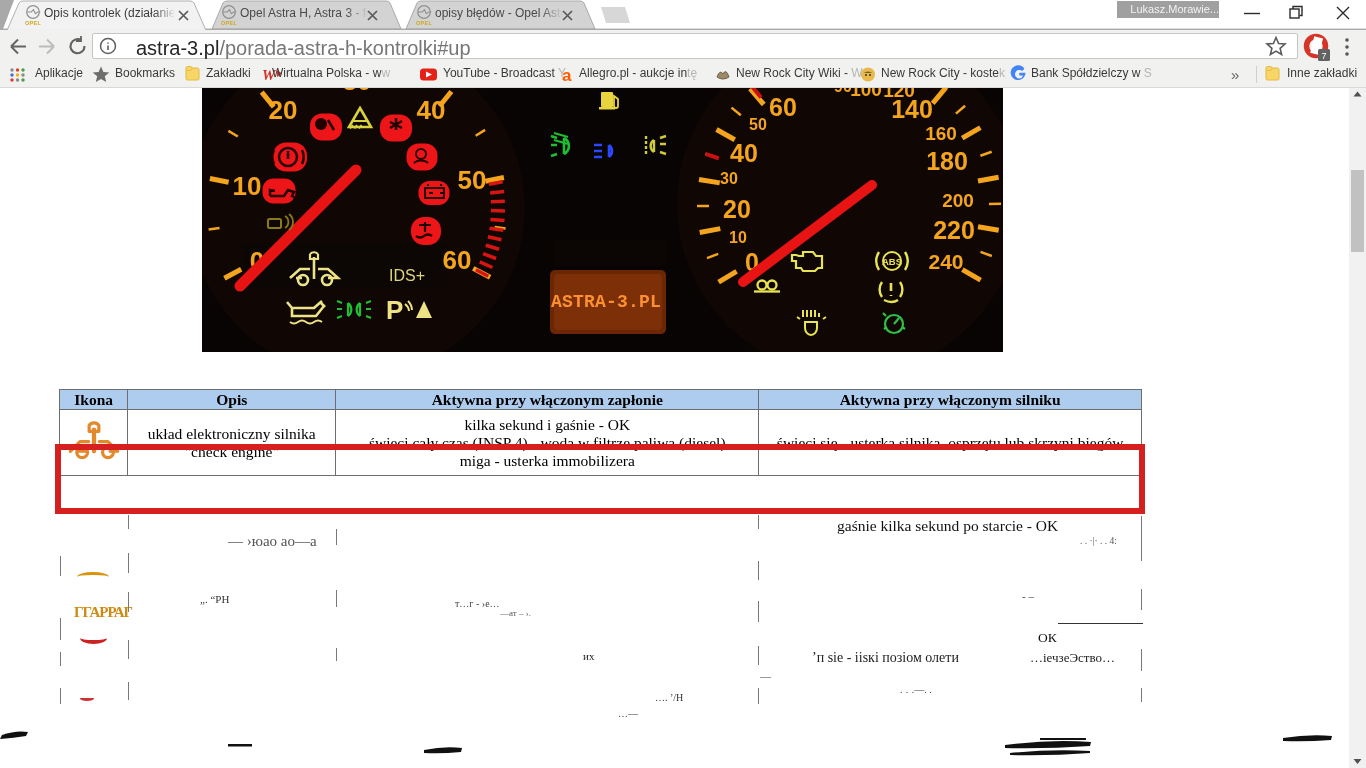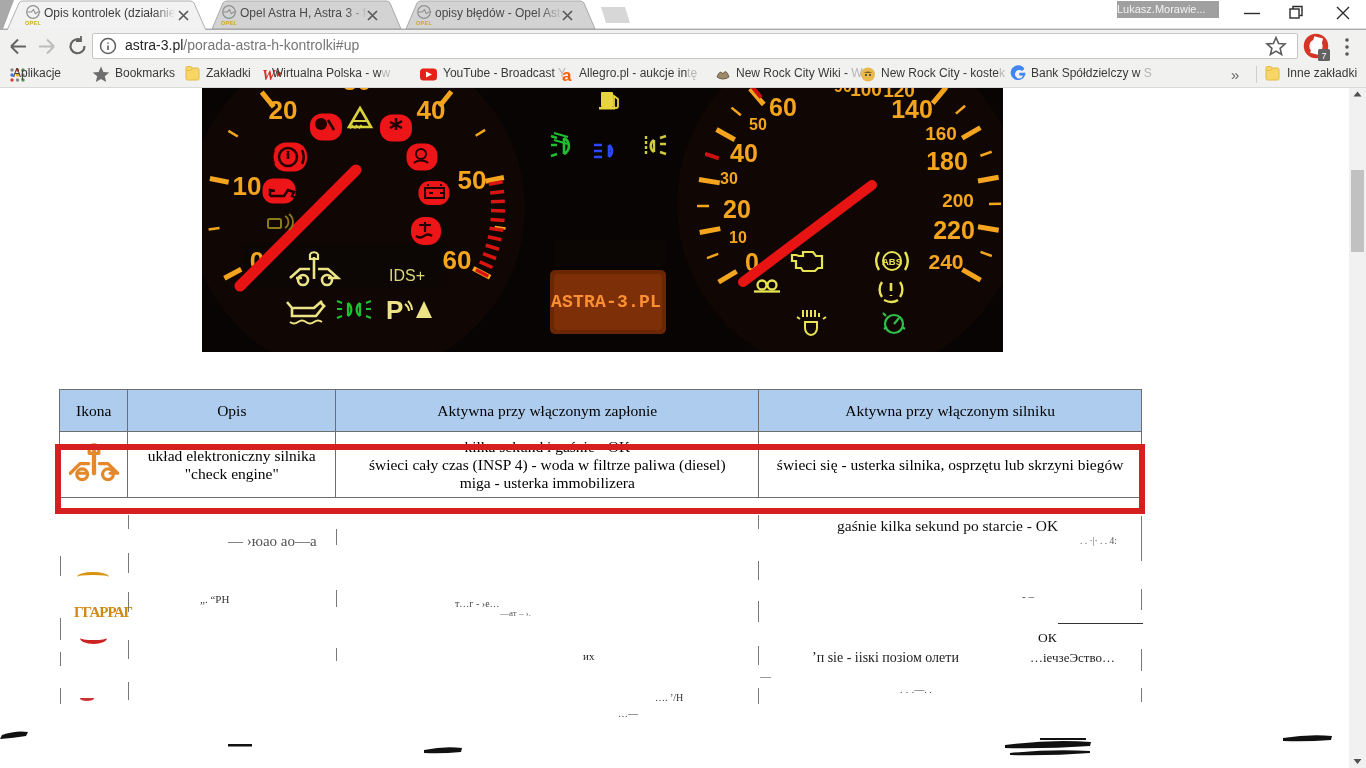--- a/index.html
+++ b/index.html
@@ -49,21 +49,21 @@
 <div style="position:absolute;left:154px;top:5px;width:22px;height:20px;background:linear-gradient(90deg,rgba(241,242,241,0),#f1f2f1)"></div>
 <div style="position:absolute;left:346px;top:5px;width:22px;height:20px;background:linear-gradient(90deg,rgba(210,211,210,0),#d2d3d2)"></div>
 <div style="position:absolute;left:541px;top:5px;width:22px;height:20px;background:linear-gradient(90deg,rgba(210,211,210,0),#d2d3d2)"></div>
 <svg width="1366" height="30" style="position:absolute;left:0;top:0">
 <g stroke="#5a5a5a" stroke-width="1.7">
         <path d="M179 11 l9 9 m0 -9 l-9 9"></path>
         <path d="M368 11 l9 9 m0 -9 l-9 9"></path>
         <path d="M563 11 l9 9 m0 -9 l-9 9"></path>
       </g>
 </svg>
-<div style="position:absolute;left:1117px;top:1px;width:102px;height:17px;background:#a0a0a0;color:#f2f2f2;font-size:11px;text-align:left;line-height:17px">Lukasz.Morawie...</div>
+<div style="position:absolute;left:1117px;top:1px;width:102px;height:17px;background:#a0a0a0;color:#f2f2f2;font-size:11px;text-align:right;line-height:17px">Lukasz.Morawie...</div>
 <svg width="1366" height="30" style="position:absolute;left:0;top:0">
 <g stroke="#2b2b2b" stroke-width="1.4" fill="none">
 <path d="M1244 13.5 h16"></path>
 <rect x="1290" y="9" width="9" height="9"></rect>
         <path d="M1293 9 v-2.5 h9 v9 h-2.5"></path>
 <path d="M1337 7 l12 12 m0 -12 l-12 12"></path>
 </g>
     </svg>
 </div>
 
@@ -79,21 +79,21 @@
 <path d="M81.5 10.5 a7 7 0 1 0 3 5.5"></path>
         <path d="M81 6 v5 h-5" stroke-width="1.8"></path>
 </g>
 </svg>
 </div>
 <div id="urlbox">
 <svg width="30" height="24" style="position:absolute;left:2px;top:0">
 <circle cx="13" cy="12" r="7.5" fill="none" stroke="#5f5f5f" stroke-width="1.5"></circle>
 <path d="M13 8.6 v1.2 M13 11.5 v4.5" stroke="#5f5f5f" stroke-width="1.6"></path>
 </svg>
-<div style="position:absolute;left:32px;top:3px;font-size:14px;color:#262626">astra-3.pl<span style="color:#767676">/porada-astra-h-kontrolki#up</span></div>
+<div style="position:absolute;left:43px;top:3px;font-size:20px;color:#262626">astra-3.pl<span style="color:#767676">/porada-astra-h-kontrolki#up</span></div>
 <svg width="26" height="24" style="position:absolute;right:6px;top:1px">
 <path d="M11 2.5 l2.6 6 6.4 .5 -4.9 4.3 1.5 6.2 -5.6 -3.4 -5.6 3.4 1.5 -6.2 -4.9 -4.3 6.4 -.5 z" fill="none" stroke="#5c5c5c" stroke-width="1.6"></path>
 </svg>
 </div>
 <svg width="60" height="32" style="position:absolute;left:1302px;top:31px">
 <circle cx="14" cy="15" r="9.5" fill="none" stroke="#d63426" stroke-width="5.5"></circle>
 <rect x="10" y="6" width="9" height="17" fill="#fff" transform="rotate(14 14 15)"></rect>
 <path d="M12 8 q4 -2 6 0 v14 q-3 2 -6 0 z" fill="#fff"></path>
 <rect x="16" y="18" width="12" height="12" rx="1.5" fill="#636363"></rect>
 <text x="22" y="27.5" font-size="9" fill="#fff" text-anchor="middle" font-family="Liberation Sans,sans-serif">7</text>
@@ -139,21 +139,21 @@
 <g transform="translate(1011,5)">
         <path d="M14.5 6.7 h-6.2 v2.9 h3.6 c-.4 1.9 -1.9 2.9 -3.6 2.9 a4.3 4.3 0 1 1 2.9 -7.5 l2.2 -2.2 a7.4 7.4 0 1 0 1.1 3.9 z" fill="#4285f4"></path>
       </g>
 <text x="1231" y="19" font-size="15" fill="#666" font-family="Liberation Sans,sans-serif">»</text>
 <rect x="1256" y="5" width="1" height="17" fill="#cfcfcf"></rect>
 <g>
         <rect x="1266" y="7" width="13" height="12" rx="1.5" fill="#f7d566" stroke="#e4ba43" stroke-width="1"></rect>
         <rect x="1266" y="5.5" width="6" height="4" rx="1.5" fill="#f7d566" stroke="#e4ba43" stroke-width="1"></rect>
       </g>
 </svg>
-<div class="bkitem" style="left:13px">Aplikacje</div>
+<div class="bkitem" style="left:35px">Aplikacje</div>
 <div class="bkitem" style="left:115px">Bookmarks</div>
 <div class="bkitem" style="left:206px">Zakładki</div>
 <div class="bkitem" style="left:272px">Wirtualna Polska - w<span style="color:#b5b5b4">w</span></div>
 <div class="bkitem" style="left:443px">YouTube - Broadcast <span style="color:#b5b5b4">Y</span></div>
 <div class="bkitem" style="left:579px">Allegro.pl - aukcje in<span style="color:#b5b5b4">tę</span></div>
 <div class="bkitem" style="left:736px">New Rock City Wiki - <span style="color:#b5b5b4">W</span></div>
 <div class="bkitem" style="left:881px">New Rock City - koste<span style="color:#b5b5b4">k</span></div>
 <div class="bkitem" style="left:1031px">Bank Spółdzielczy w <span style="color:#b5b5b4">S</span></div>
 <div class="bkitem" style="left:1287px">Inne zakładki</div>
 </div>
@@ -325,21 +325,21 @@
       </g>
 <g stroke="#2fc045" stroke-width="2.2" fill="none">
         <circle cx="692" cy="236" r="9"></circle>
         <path d="M692 236 l5 -6 M684 228 l-3 -3 m4 14 l-3 2 m18 -2 l3 2"></path>
       </g>
 </svg>
 
 <div class="abs serif" style="left:59px;top:301px;width:1083px">
 <table class="kt" style="width:1083px">
 <tbody>
-<tr style="background:#aecdee;height:42px;font-size:15.5px;font-weight:normal">
+<tr style="background:#aecdee;height:20px;font-size:15.5px;font-weight:bold">
 <td style="width:68px">Ikona</td>
             <td style="width:207px">Opis</td>
             <td style="width:421px">Aktywna przy włączonym zapłonie</td>
             <td style="width:381px">Aktywna przy włączonym silniku</td>
           </tr>
 <tr style="background:#fff;height:66px;font-size:15.5px">
 <td><svg width="56" height="43" viewBox="0 0 52 40">
                 <g stroke="#e3882b" stroke-width="3" fill="none" stroke-linejoin="round" stroke-linecap="round">
                   <path d="M4 30 l9 -9 h8 m10 0 h8 l9 9 h-7 m-22 0 h-8 z"></path>
                   <circle cx="15" cy="31" r="5"></circle>

